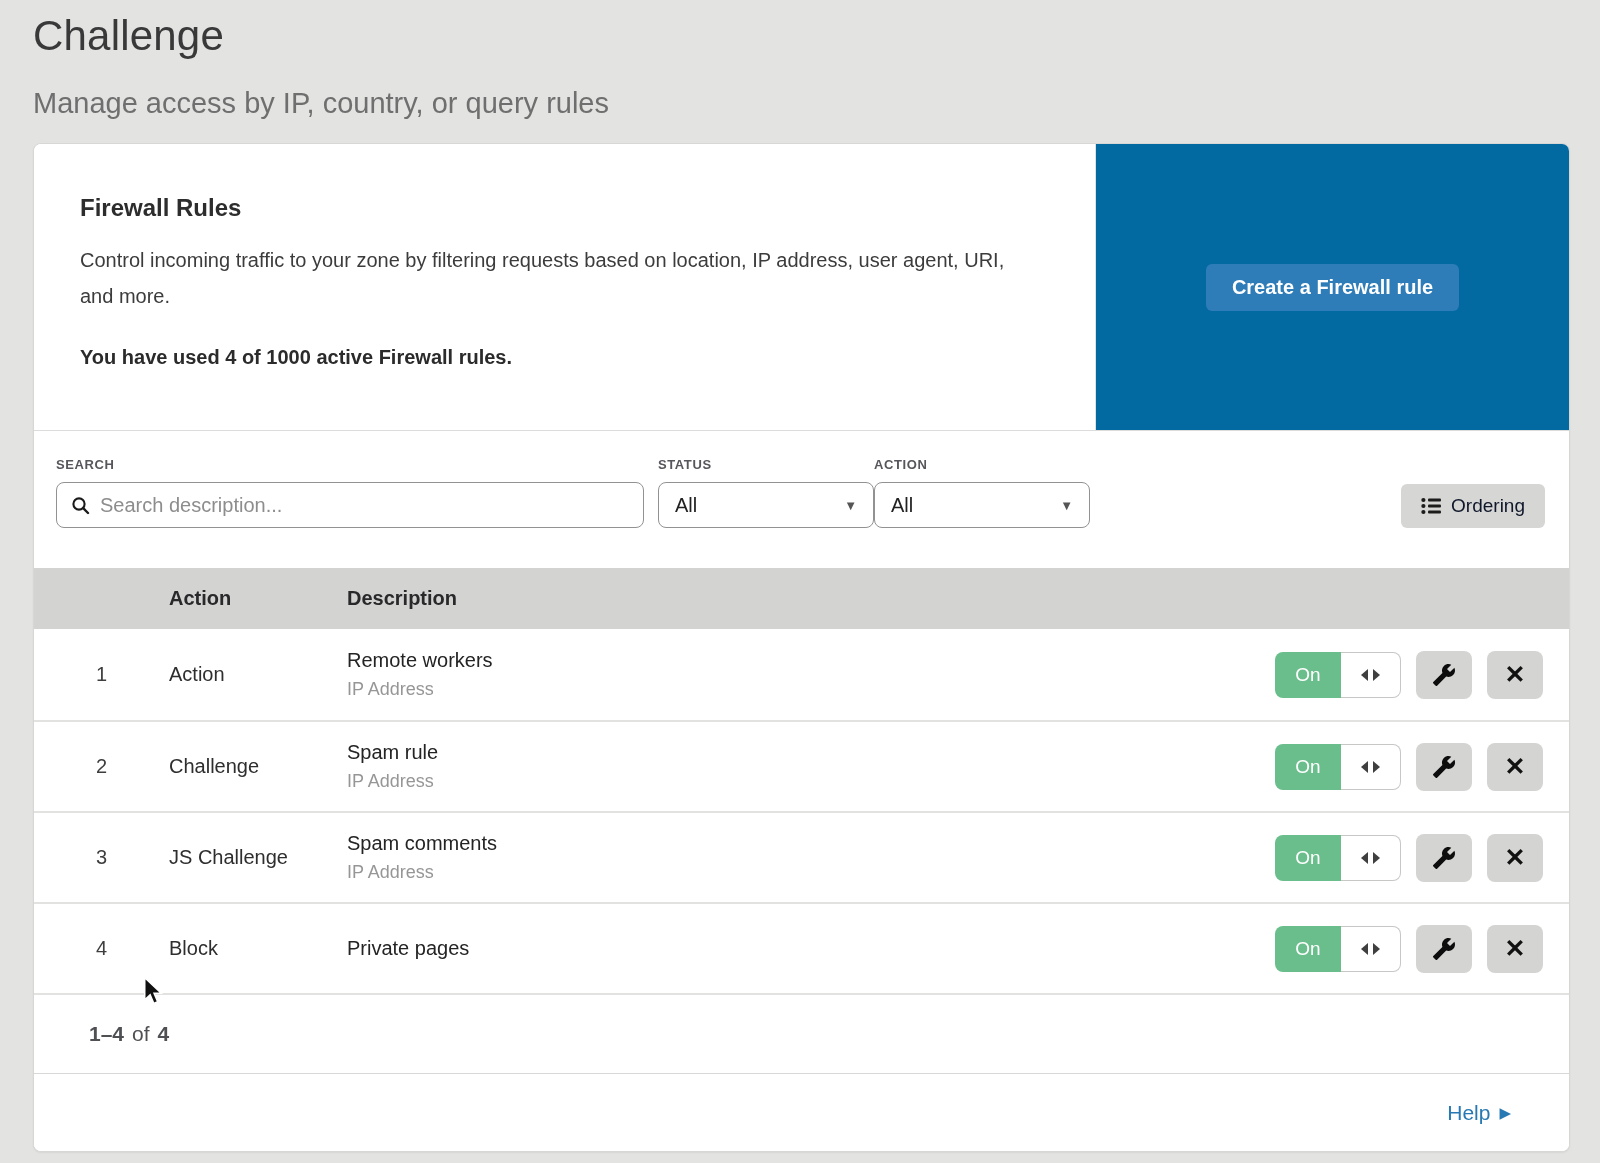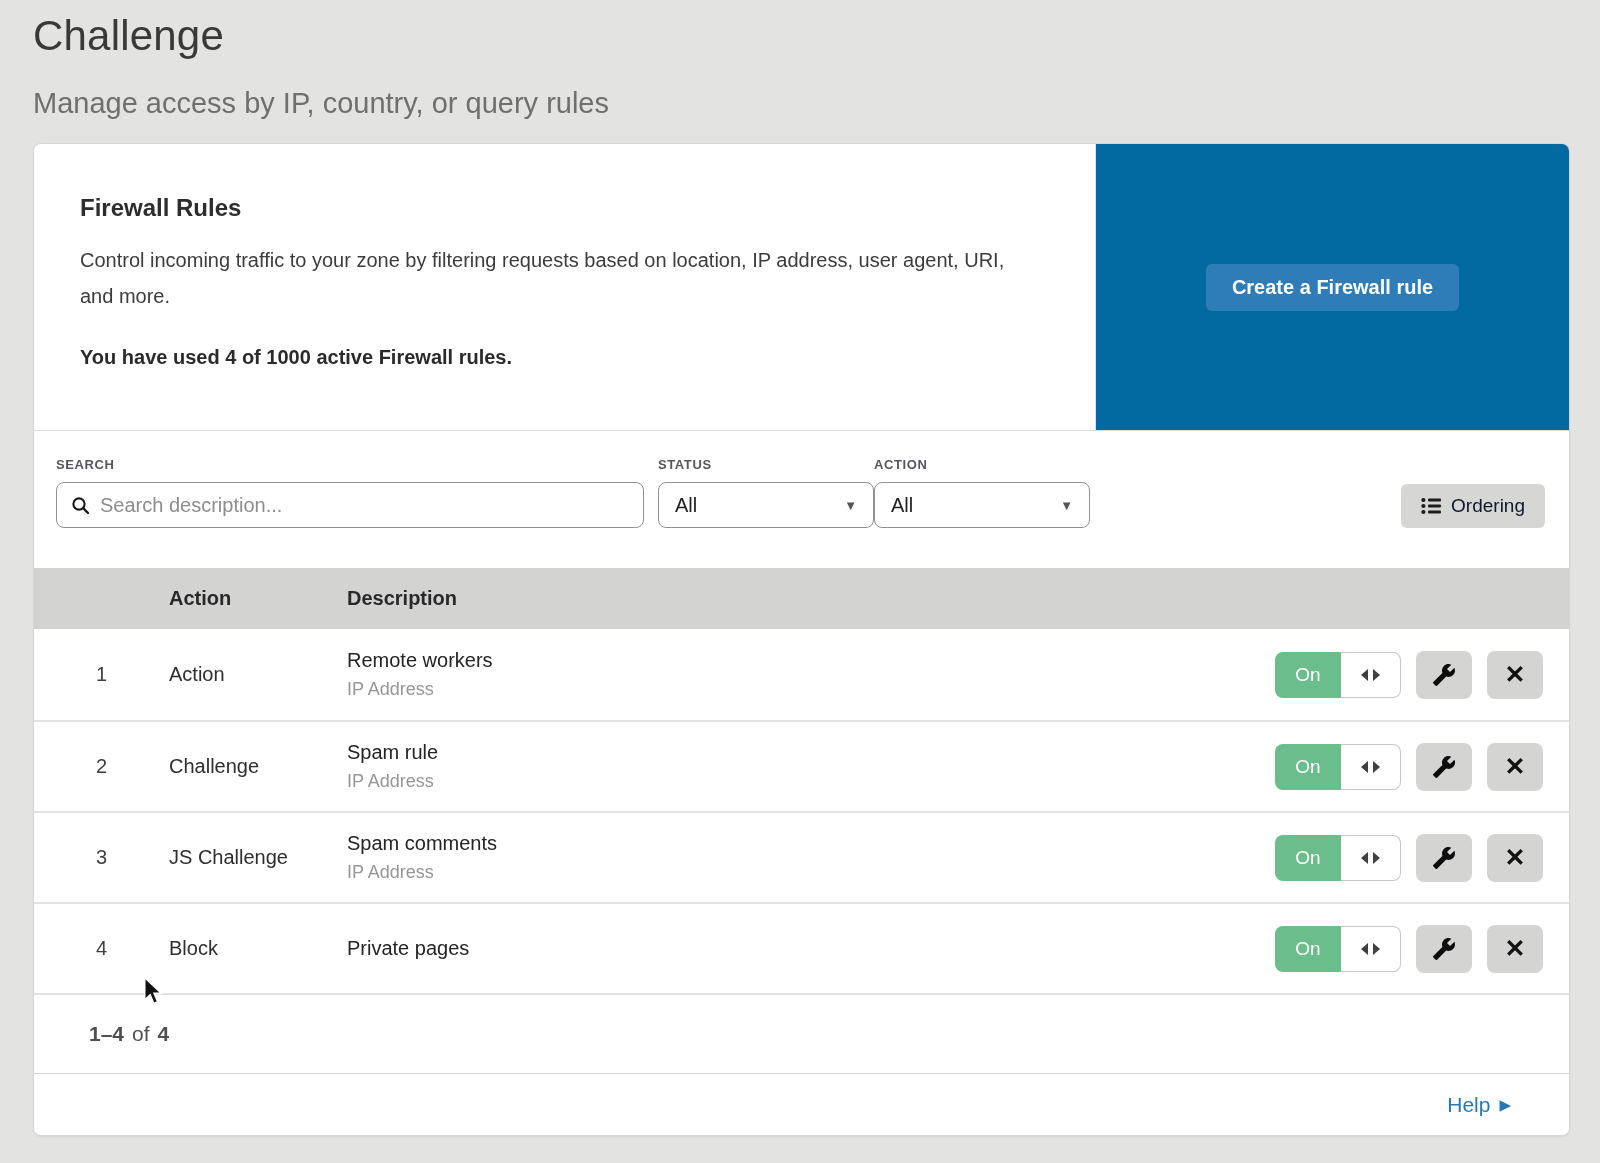--- a/index.html
+++ b/index.html
@@ -99,21 +99,21 @@
   .icon-btn {
     width: 56px; height: 48px; background: #d4d4d3; border: none; border-radius: 8px;
     display: flex; align-items: center; justify-content: center; cursor: pointer;
   }
   .x-glyph { font-size: 25px; font-weight: 700; color: #111; line-height: 1; }
 
   
   .pagination { height: 80px; display: flex; align-items: center; padding-left: 55px; border-top: 2px solid #e2e2e1; background: #fff; font-size: 21px; color: #4f5054; }
   .pagination .bold { font-weight: 700; }
   .pagination .of-word { margin: 0 8px; }
-  .card-footer { height: 62px; border-top: 1px solid #d8d8d7; background: #fff; display: flex; align-items: center; justify-content: flex-end; padding-right: 58px; }
+  .card-footer { height: 78px; border-top: 1px solid #d8d8d7; background: #fff; display: flex; align-items: center; justify-content: flex-end; padding-right: 58px; }
   .help-link { color: #2879b3; font-size: 21px; text-decoration: none; display: flex; align-items: center; cursor: pointer; }
   .help-link .arrow { font-size: 15px; margin-left: 9px; }
 
   .cursor { position: absolute; left: 140px; top: 977px; z-index: 10; pointer-events: none; }
 </style>
 </head>
 <body>
 
 <div class="page-header">
   <div class="page-title">Challenge</div>

